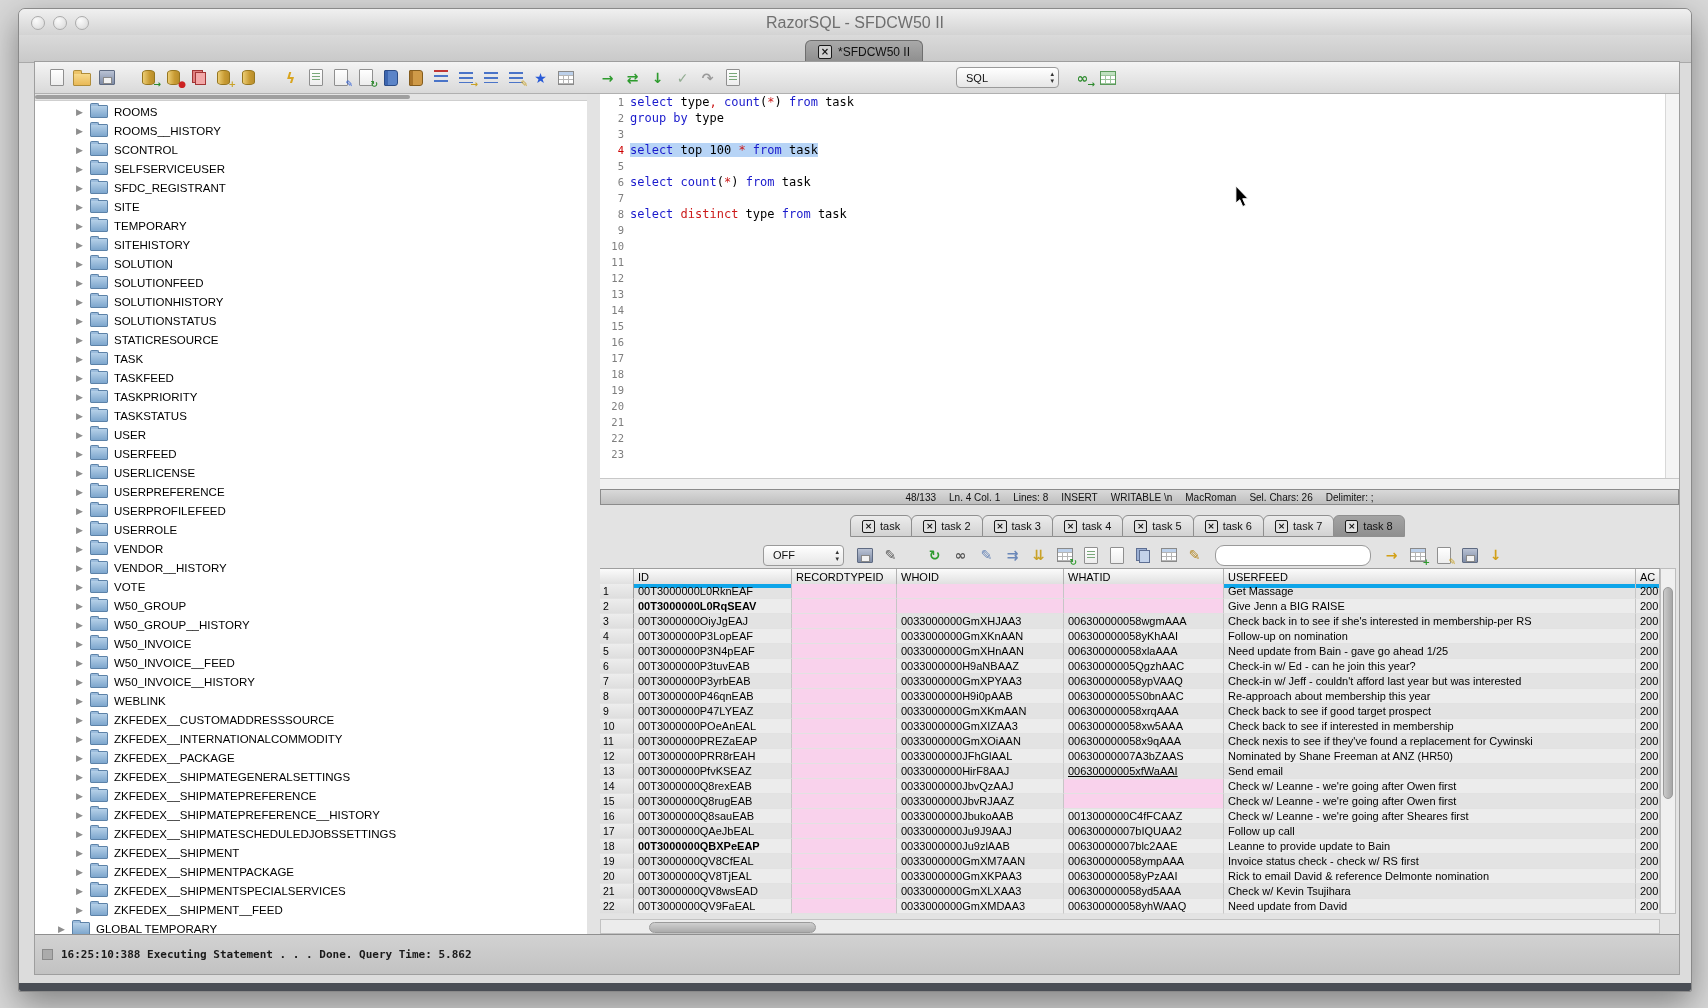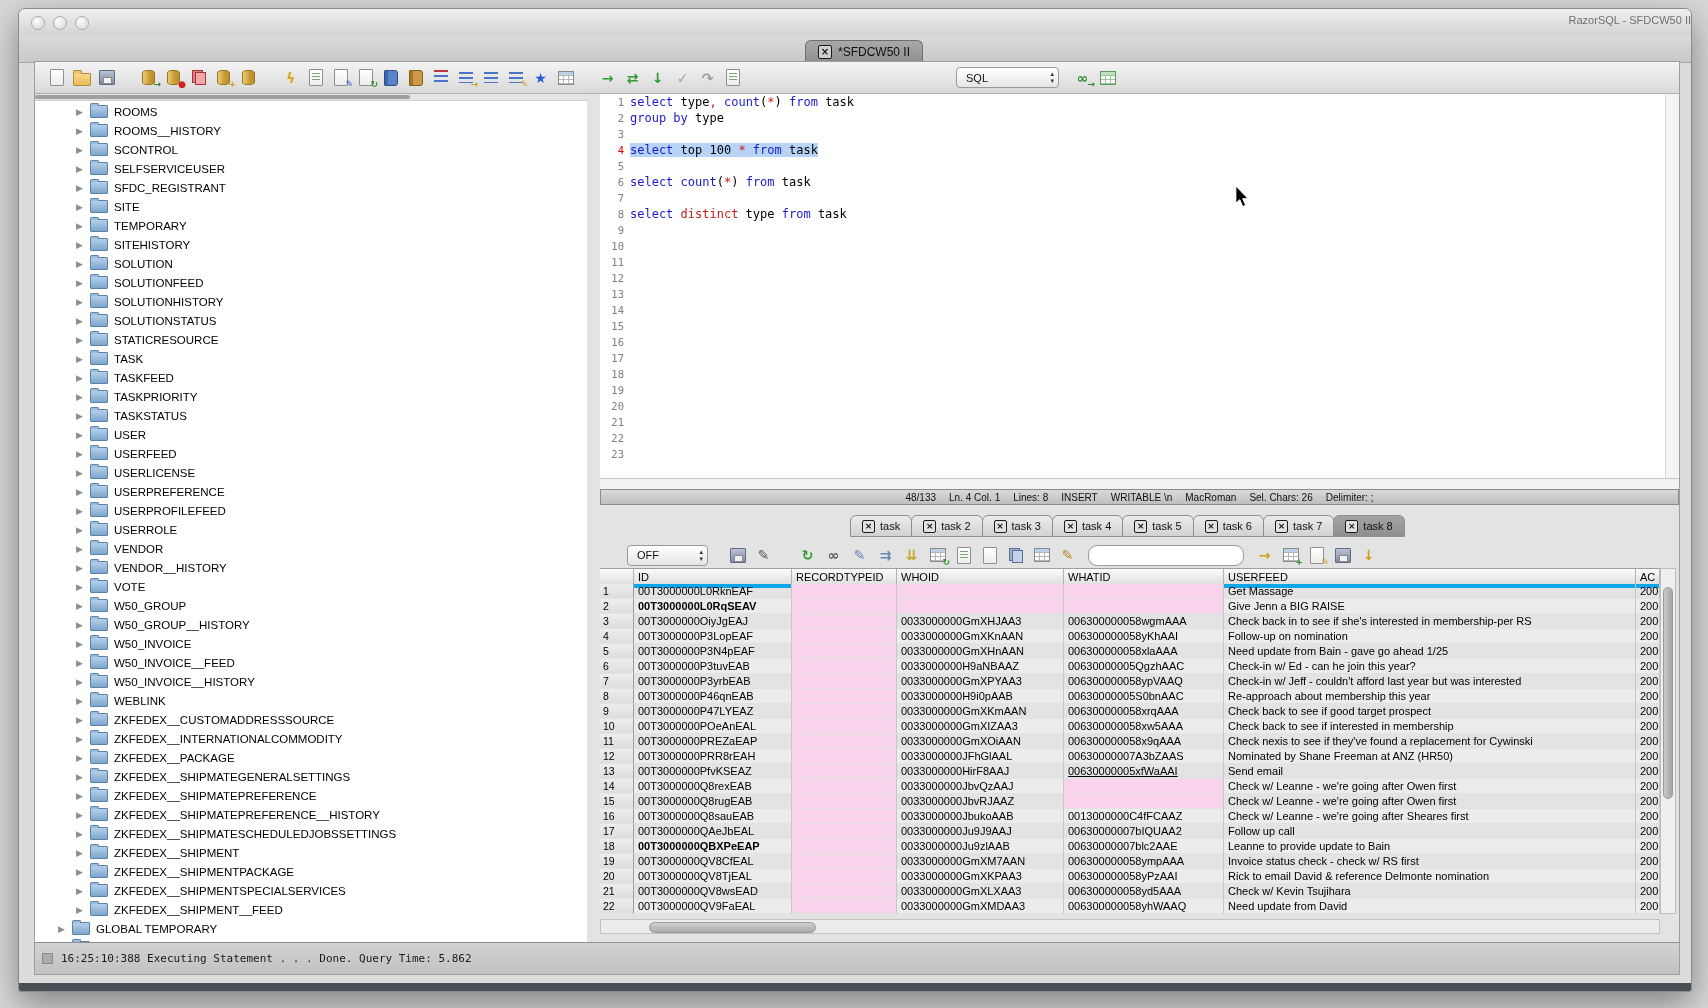--- a/index.html
+++ b/index.html
@@ -5,21 +5,21 @@
   html,body{margin:0;padding:0;width:1708px;height:1008px;overflow:hidden;background:#d8d8d8;
     font-family:"Liberation Sans",sans-serif;-webkit-font-smoothing:antialiased;}
   .window{position:absolute;left:18px;top:8px;width:1672px;height:982px;background:#dcdcdc;
     border:1px solid #8a8a8a;border-radius:7px 7px 2px 2px;box-shadow:0 12px 34px rgba(0,0,0,.4);}
   
   .titlebar{position:absolute;left:0;top:0;right:0;height:26px;border-radius:6px 6px 0 0;
     background:linear-gradient(#f0f0f0,#d3d3d3);border-bottom:1px solid #b2b2b2;}
   .tl-group{position:absolute;left:12px;top:7px;display:flex;gap:8px;}
   .tlight{width:12px;height:12px;border-radius:50%;border:1px solid #ababab;
     background:radial-gradient(circle at 35% 30%,#fbfbfb,#d6d6d6);}
-  .wtitle{position:absolute;left:0;right:0;top:5px;text-align:right;font-size:11px;color:#6f6f6f;}
+  .wtitle{position:absolute;left:0;right:0;top:5px;text-align:center;font-size:16px;color:#6f6f6f;}
   
   .tabstrip{position:absolute;left:0;top:26px;right:0;height:27px;
     background:linear-gradient(#dadada,#c9c9c9);border-bottom:1px solid #a9a9a9;}
   .doctab{position:absolute;left:786px;top:5px;height:21px;padding:0 12px;display:flex;align-items:center;gap:6px;
     background:linear-gradient(#a9a9a9,#8e8e8e);border:1px solid #6e6e6e;border-bottom:none;border-radius:6px 6px 0 0;
     font-size:12px;color:#101010;}
   .closebox{width:12px;height:12px;border:1.5px solid #1a1a1a;border-radius:2px;background:#cfcfcf;
     display:flex;align-items:center;justify-content:center;font:bold 10px "DejaVu Sans",sans-serif;color:#111;line-height:1;}
   
   .frame{position:absolute;left:15px;top:52px;width:1644px;height:912px;background:#e3e3e3;border:1px solid #9e9e9e;}
@@ -88,43 +88,43 @@
     border:1px solid #8b8b8b;box-sizing:border-box;display:flex;align-items:center;justify-content:center;gap:13px;
     font-size:10px;color:#111;}
   
   .restabs{position:absolute;left:250px;top:421px;height:22px;display:flex;}
   .rtab{display:flex;align-items:center;gap:5px;padding:0 11px;font-size:11px;color:#111;
     background:linear-gradient(#ececec,#d2d2d2);border:1px solid #8f8f8f;border-radius:6px 6px 0 0;margin-right:-1px;}
   .rtab.sel{background:linear-gradient(#a3a3a3,#8f8f8f);}
   .rclose{width:11px;height:11px;border:1.5px solid #1a1a1a;border-radius:2px;background:#e2e2e2;
     display:flex;align-items:center;justify-content:center;font:bold 9px "DejaVu Sans",sans-serif;line-height:1;}
   
-  .restb{position:absolute;left:19px;right:20px;top:448px;height:26px;display:flex;align-items:center;gap:14px;}
+  .restb{position:absolute;left:1px;right:20px;top:448px;height:26px;display:flex;align-items:center;gap:5px;justify-content:center;}
   .combo.off{width:50px;margin:0 6px 0 8px;}
   .searchbox{width:150px;height:17px;background:#fff;border:1px solid #9a9a9a;border-radius:9px;flex:0 0 auto;margin:0 4px;}
   
   .tablewrap{position:absolute;left:0;top:474px;width:1060px;bottom:0;}
   .thead{position:absolute;left:0;top:0;height:15px;display:flex;border-top:1px solid #9e9e9e;border-bottom:4px solid #0ea5e9;}
   .th{box-sizing:border-box;background:linear-gradient(#fbfbfb,#e0e0e0);border-right:1px solid #b2b2b2;
     font-size:11px;color:#000;padding:0 0 0 4px;overflow:hidden;white-space:nowrap;display:flex;align-items:center;}
   .trows{position:absolute;left:0;top:16px;}
   .r{display:flex;height:15px;}
   .c{box-sizing:border-box;font-size:11px;padding:0 0 0 4px;border-right:1px solid #c6c6c6;border-bottom:1px solid #e2e2e2;
     overflow:hidden;white-space:nowrap;display:flex;align-items:center;color:#000;}
   .c.num{background:linear-gradient(#ededed,#dedede);border-right:1px solid #9e9e9e;font-size:10.5px;padding-left:3px;}
   .r.alt .c{background-color:#ececec;}
   .r .c.blank{background-color:#f9d2ec !important;}
   .res-vscroll{position:absolute;left:1060px;top:474px;width:16px;height:346px;background:#efefef;border:1px solid #bdbdbd;box-sizing:border-box;}
   .res-vthumb{position:absolute;left:2px;right:2px;top:18px;height:210px;background:linear-gradient(90deg,#cacaca,#a6a6a6);border:1px solid #9a9a9a;border-radius:7px;}
   .res-hscroll{position:absolute;left:0;top:825px;width:1060px;height:15px;background:#ececec;border:1px solid #c2c2c2;box-sizing:border-box;}
   .res-hthumb{position:absolute;left:48px;top:2px;width:165px;height:9px;background:linear-gradient(#cfcfcf,#ababab);border:1px solid #9a9a9a;border-radius:6px;}
   
-  .statusbar{position:absolute;left:0;right:0;bottom:0;height:32px;background:linear-gradient(#d2d2d2,#c2c2c2);
+  .statusbar{position:absolute;left:0;right:0;bottom:0;height:40px;background:linear-gradient(#d2d2d2,#c2c2c2);
     border-top:1px solid #8f8f8f;display:flex;align-items:center;gap:8px;padding-left:7px;box-sizing:border-box;
-    font-family:"DejaVu Sans Mono",monospace;font-size:11px;color:#1a1a1a;}
+    font-family:"DejaVu Sans Mono",monospace;font-size:11px;color:#1a1a1a;font-weight:bold;}
   .sq{width:9px;height:9px;background:#ababab;border:1px solid #8a8a8a;flex:0 0 auto;}
   .bottomband{position:absolute;left:0;right:0;bottom:0;height:8px;background:#4a4e55;border-radius:0 0 2px 2px;}
   .cursor{position:absolute;left:1233px;top:186px;z-index:60;}
 </style>
 </head>
 <body>
 
 <div class="window">
   <div class="titlebar">
     <div class="tl-group">

